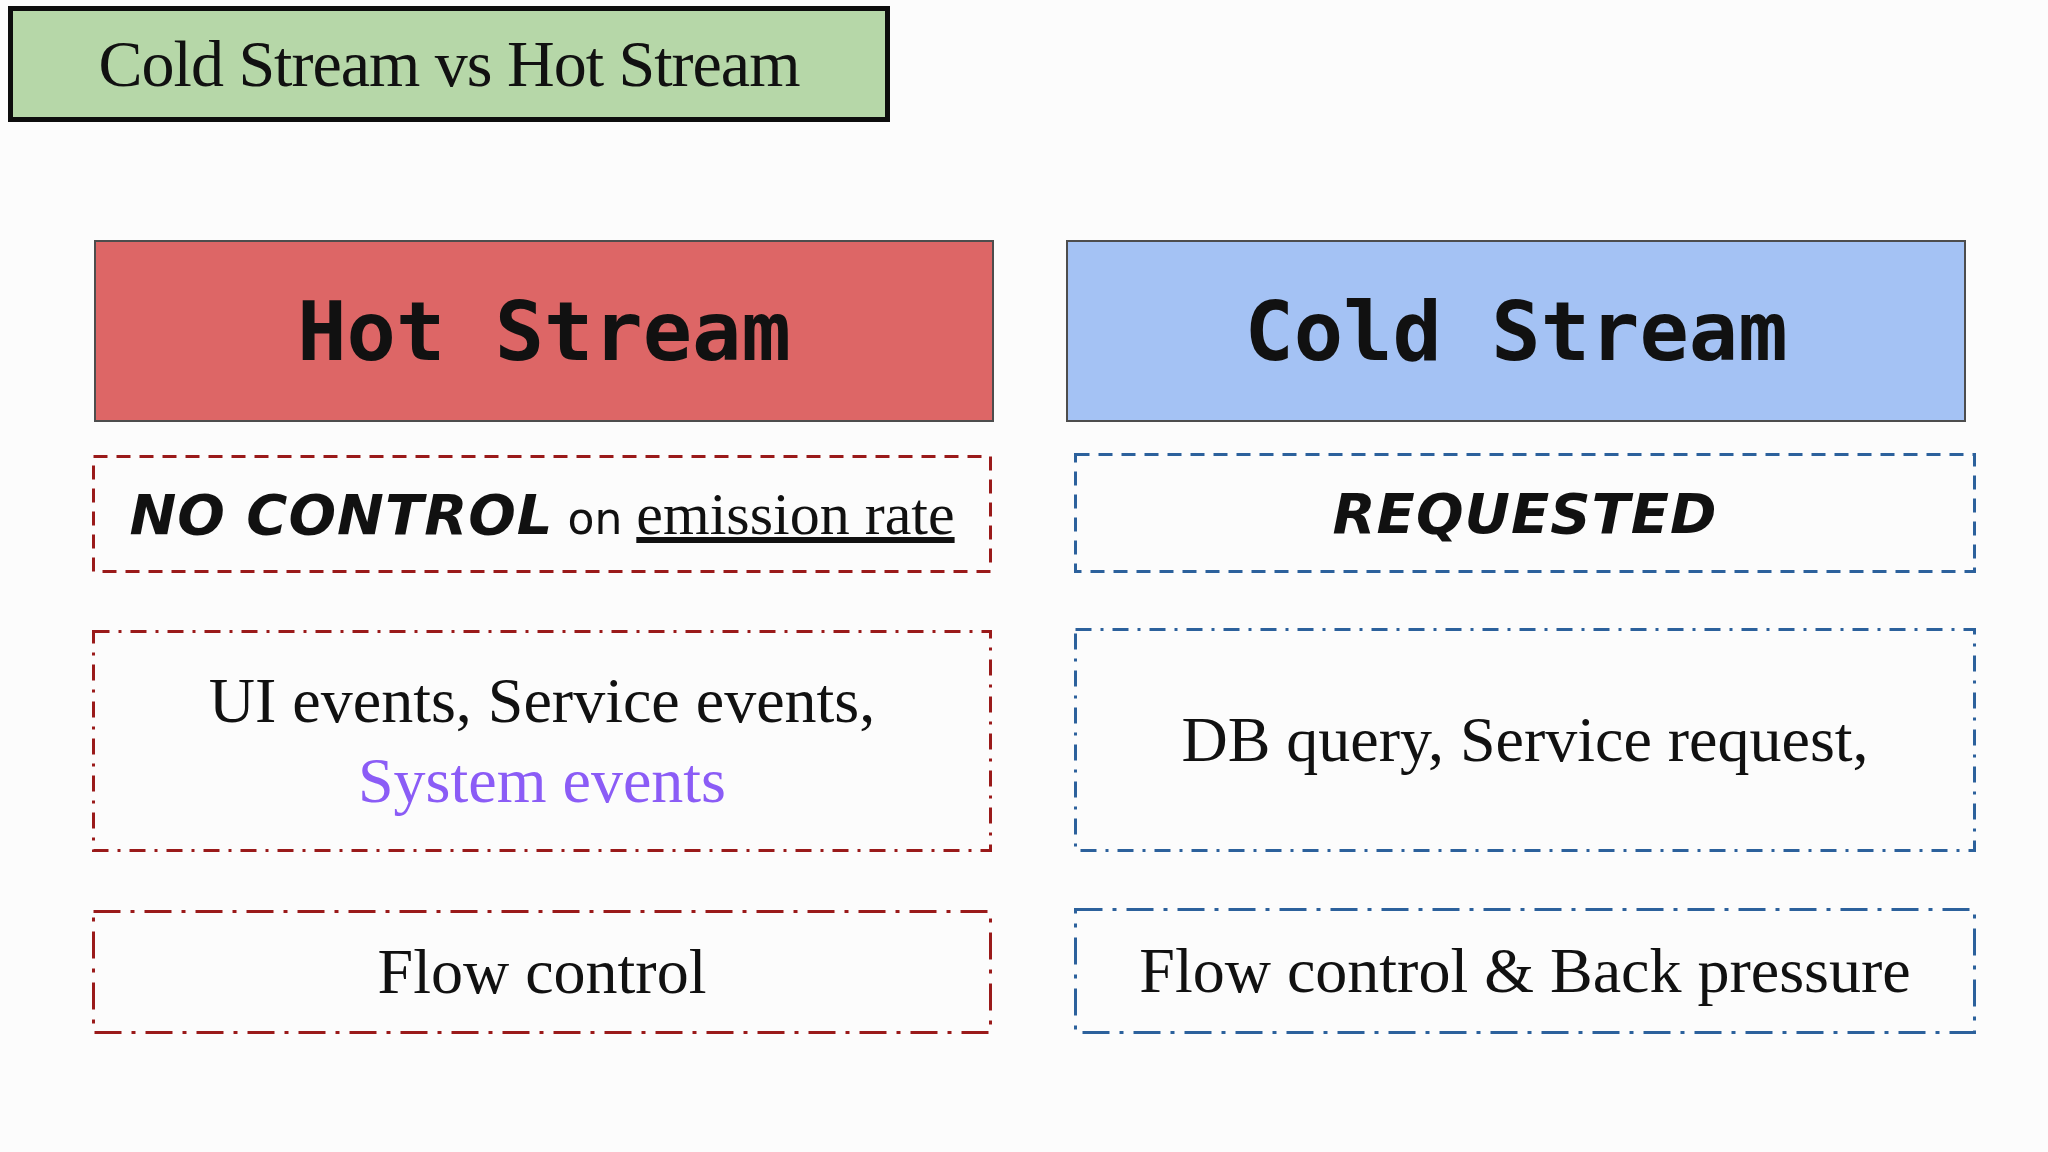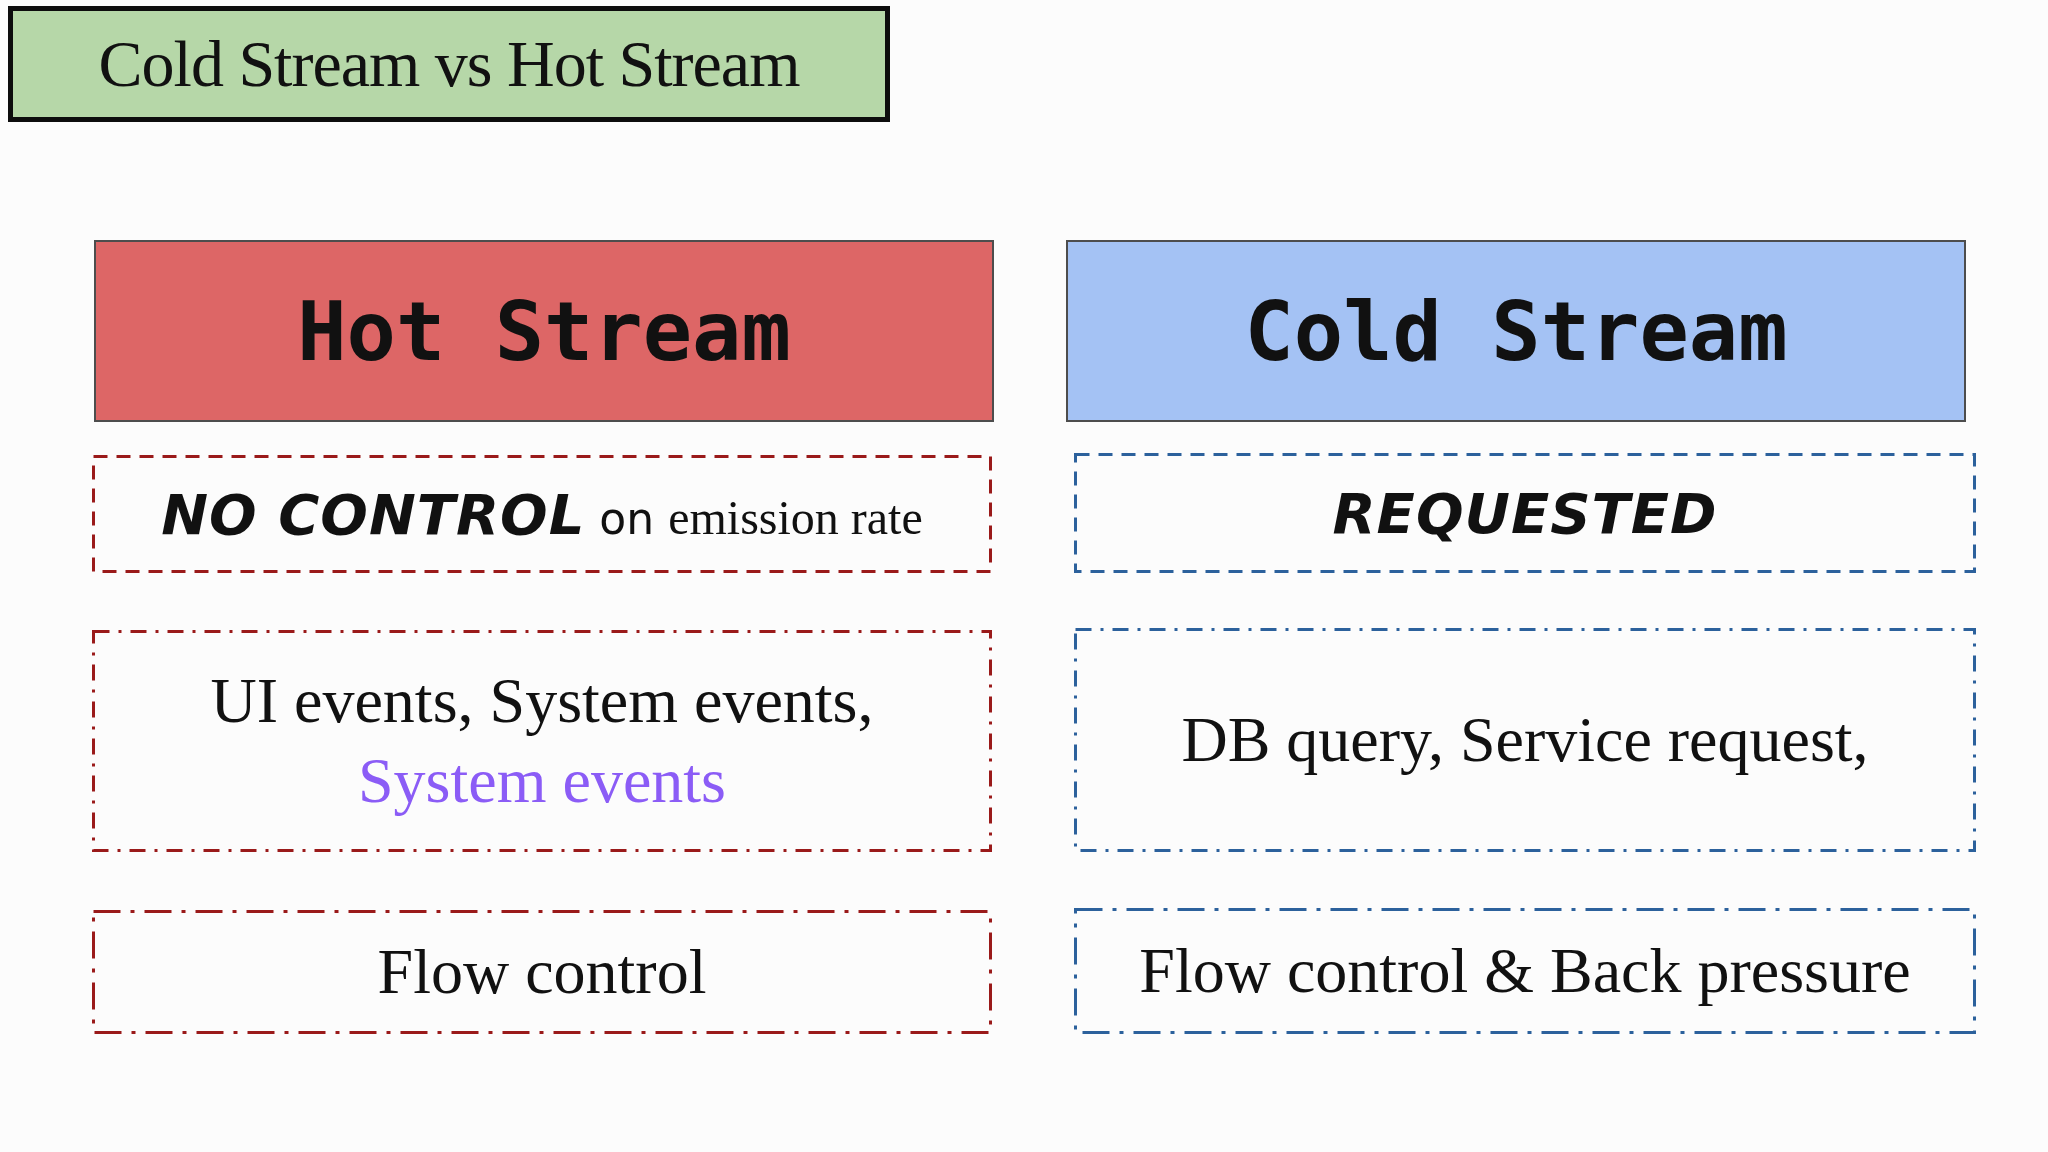--- a/index.html
+++ b/index.html
@@ -64,21 +64,21 @@
   .sans {
     font-family: "DejaVu Sans", sans-serif;
     font-size: 44px; white-space: pre;
   }
   .marker {
     font-family: "DejaVu Sans", sans-serif;
     font-weight: 800; font-style: italic;
     font-size: 56px; letter-spacing: 1px; white-space: pre;
   }
   .mixed-line { display: flex; align-items: baseline; text-align: center; }
-  .serif-inline { font-family: "Liberation Serif", serif; font-size: 48px; white-space: pre; }
+  .serif-inline { font-family: "Liberation Serif", serif; font-size: 60px; white-space: pre; text-decoration: underline; }
 </style>
 </head>
 <body>
 
 <div id="canvas">
 
   <div class="title-box">
     <span>Cold Stream vs Hot Stream</span>
   </div>
 
@@ -106,21 +106,21 @@
     </svg>
     <div class="mixed-line" style="color:#111">
       <span class="marker">REQUESTED</span>
     </div>
   </div>
 
   <div class="dash-box row2-left hot-accent">
     <svg width="900" height="222">
       <rect x="1.5" y="1.5" width="897" height="219" fill="none" stroke="currentColor" stroke-width="3" stroke-dasharray="16 9 3 9"></rect>
     </svg>
-    <div class="serif" style="color:#111">UI events, System events,</div>
+    <div class="serif" style="color:#111">UI events, Service events,</div>
     <div class="serif" style="color:#8b5cf6">System events</div>
   </div>
 
   <div class="dash-box row2-right cold-accent">
     <svg width="902" height="224">
       <rect x="1.5" y="1.5" width="899" height="221" fill="none" stroke="currentColor" stroke-width="3" stroke-dasharray="16 9 3 9"></rect>
     </svg>
     <div class="serif" style="color:#111">DB query, Service request,</div>
   </div>
 

